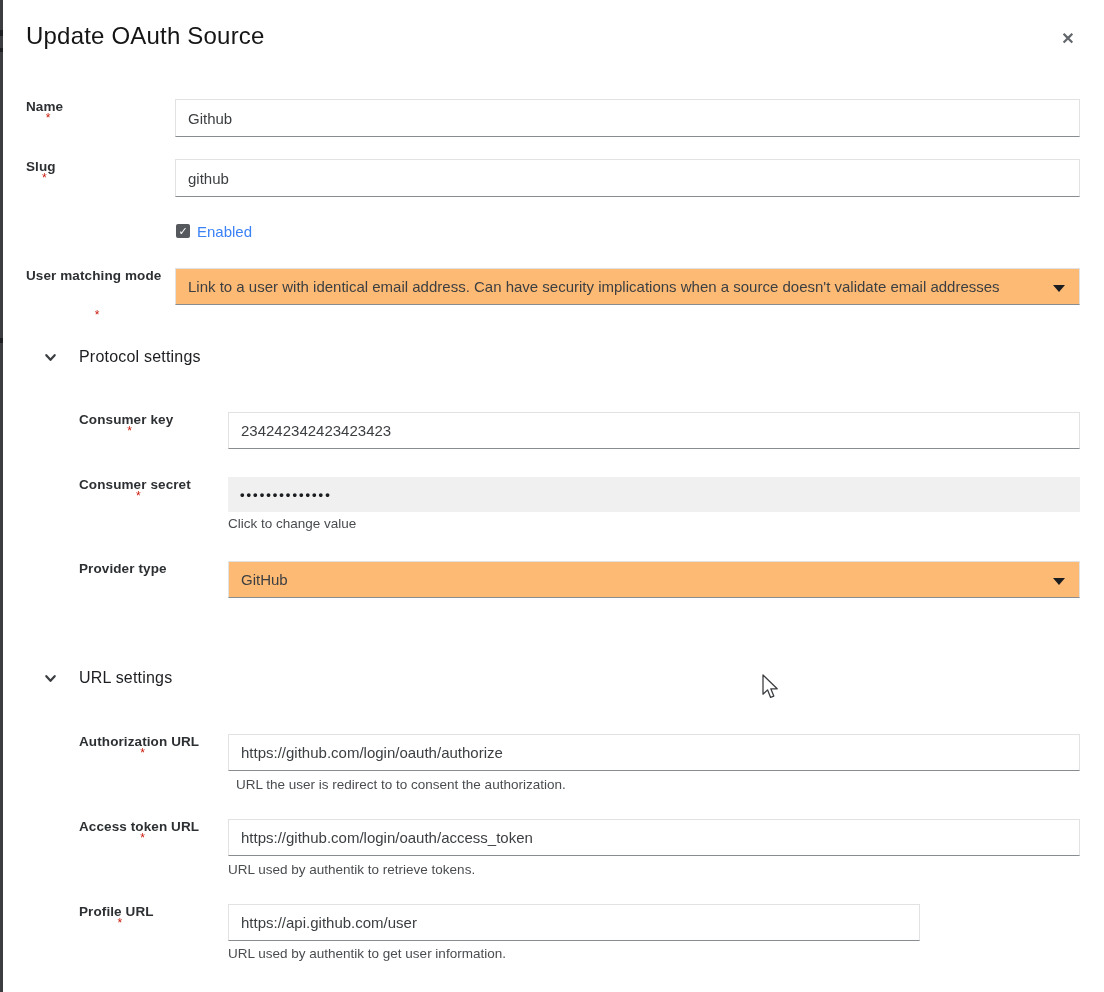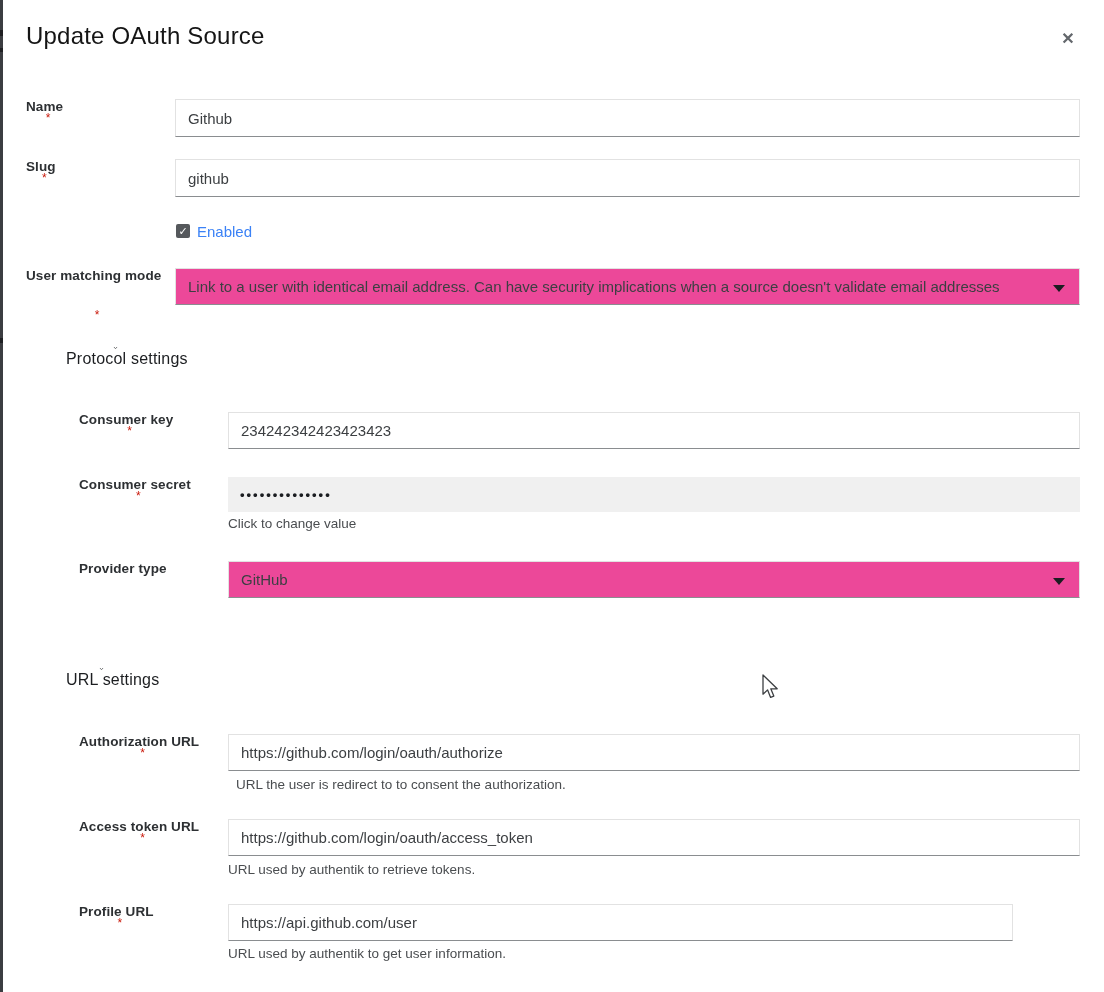--- a/index.html
+++ b/index.html
@@ -56,21 +56,21 @@
     font-family: "Liberation Sans", "DejaVu Sans", sans-serif;
     font-size: 15px; color: #3c3f42;
     padding: 0 12px;
     outline: none;
   }
 
   .select-box {
     position: absolute;
     border: 1px solid #e2e2e2;
     border-bottom: 1px solid #8a8d90;
-    background: #ec4899;
+    background: #fdba74;
     display: flex; align-items: center;
     font-size: 15px; color: #3c3f42;
     padding: 0 36px 0 12px;
     cursor: pointer;
     white-space: nowrap; overflow: hidden;
   }
   .select-box .caret {
     position: absolute; right: 14px; top: 50%;
     width: 0; height: 0; margin-top: -2px;
     border-left: 6px solid transparent;
@@ -84,21 +84,20 @@
     background: #55585c; cursor: pointer;
     display: flex; align-items: center; justify-content: center;
     color: #ffffff; font-size: 11px; line-height: 14px; font-weight: 700;
   }
   .checkbox-label { margin-left: 7px; font-size: 15px; color: #3b82f6; }
 
   .section-header {
     position: absolute; display: flex; align-items: center;
     cursor: pointer; background: none; border: none;
     font-family: "Liberation Sans", sans-serif;
-    flex-direction: column;
   }
   .section-header .chev { width: 13px; height: 13px; display: block; }
   .section-header .section-title {
     margin-left: 22px; font-size: 16px; color: #1c1e21; font-weight: 400;
     letter-spacing: 0.2px;
   }
 
   .secret-box {
     position: absolute;
     background: #f0f0f0; border: none;
@@ -205,20 +204,20 @@
     <span>Access token URL</span>
     <span class="req">*</span>
   </div>
   <input class="text-input" style="left: 228px; top: 819px; width: 852px; height: 37px;" type="text" value="https://github.com/login/oauth/access_token">
   <div class="helper-text" style="left:228px; top:862px;">URL used by authentik to retrieve tokens.</div>
 
   <div class="field-label" style="left:79px; top:904px; height:37px;text-align:right;">
     <span>Profile URL</span>
     <span class="req">*</span>
   </div>
-  <input class="text-input" style="left: 228px; top: 904px; width: 785px; height: 37px;" type="text" value="https://api.github.com/user">
+  <input class="text-input" style="left: 228px; top: 904px; width: 692px; height: 37px;" type="text" value="https://api.github.com/user">
   <div class="helper-text" style="left:228px; top:946px;">URL used by authentik to get user information.</div>
 
   <svg class="cursor-pointer" width="18" height="27" viewBox="0 0 18 27">
     <path d="M2,1 L2,20.2 L6.6,15.9 L9.6,23.4 L12.8,22.1 L9.8,14.8 L16.2,14.8 Z" fill="#ffffff" stroke="#3c3f42" stroke-width="1.3" stroke-linejoin="round"></path>
   </svg>
 
 </div>
 
 </body></html>

